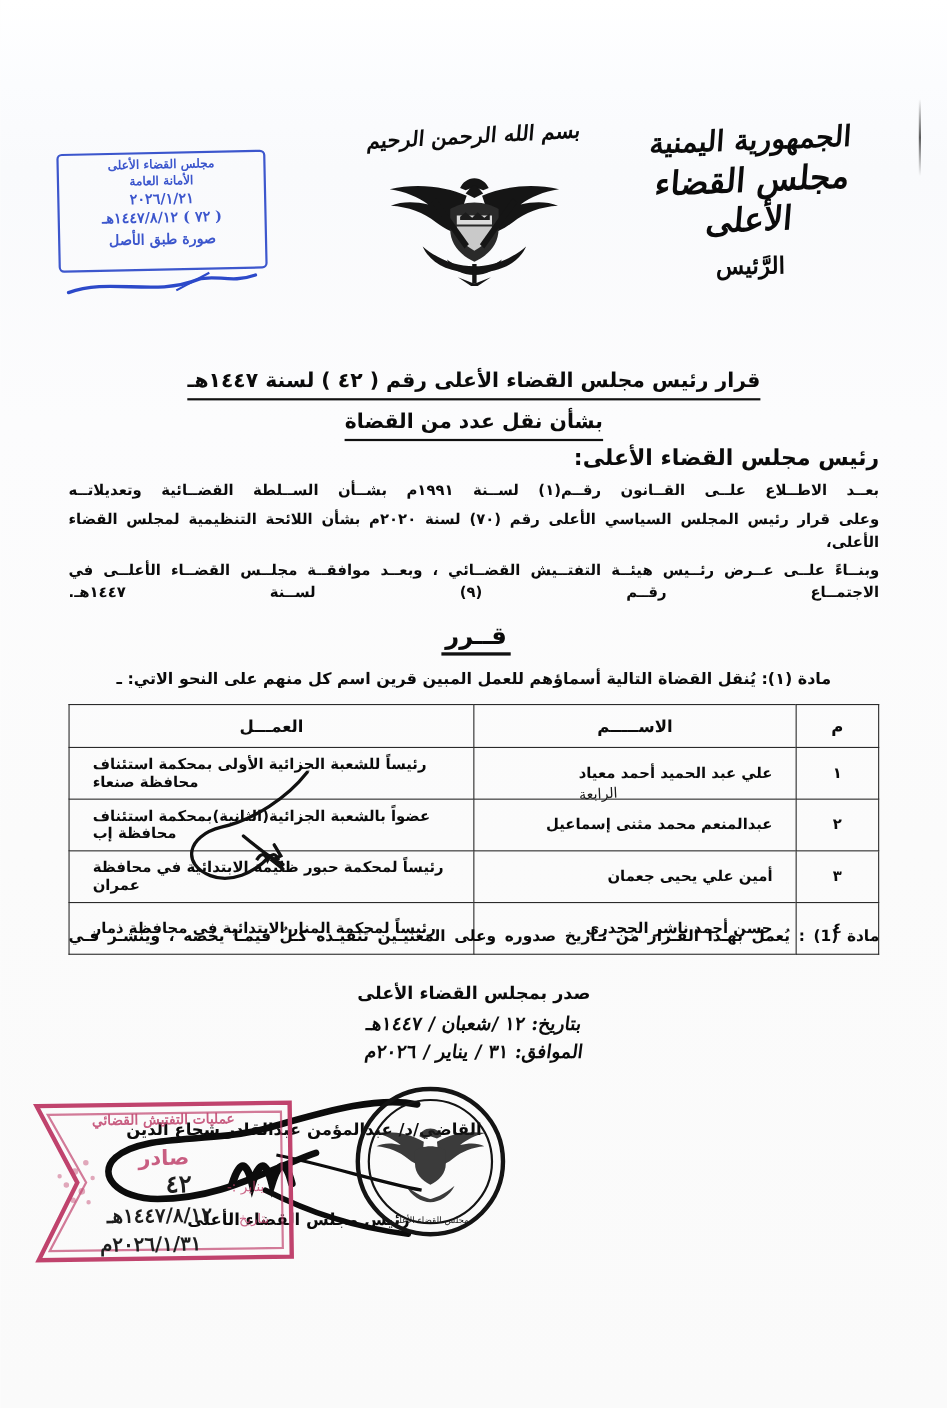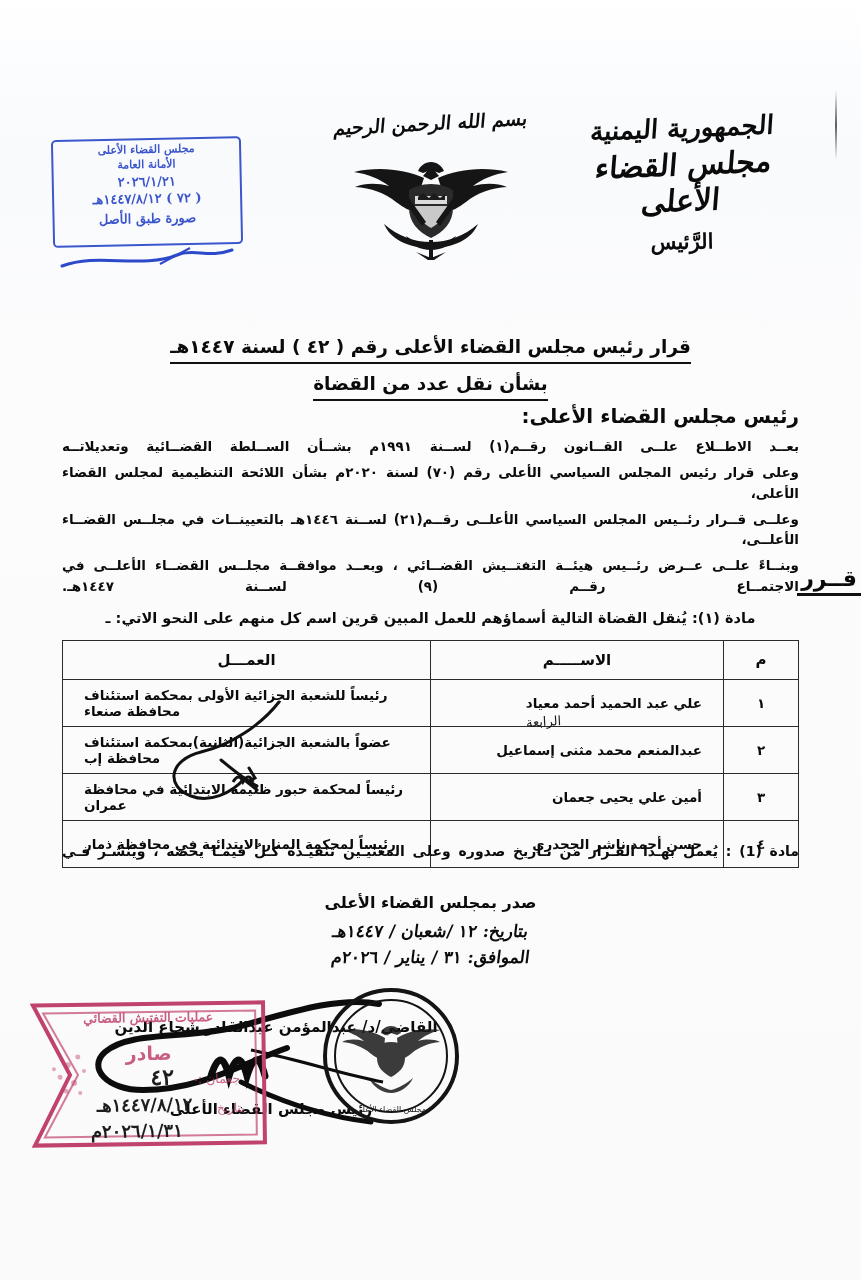--- a/index.html
+++ b/index.html
@@ -147,20 +147,21 @@
     font-weight: 700;
     text-align: justify;
     text-align-last: justify;
     letter-spacing: 0.2px;
     line-height: 1.5;
   }
 
   .qarrar {
     position: absolute;
     top: 566px; left: 4px; right: 0;
+    text-align: center;
     font-size: 22px;
     font-weight: 700;
     letter-spacing: 7px;
     border: none;
   }
   .qarrar span {
     display: inline-block;
     border-bottom: 3px solid #111;
     padding: 0 4px 2px 4px;
   }
@@ -393,21 +394,20 @@
   <div class="decree-title">
     <div class="t1">قرار رئيس مجلس القضاء الأعلى رقم ( ٤٢ ) لسنة ١٤٤٧هـ</div><br>
     <div class="t2">بشأن نقل عدد من القضاة</div>
   </div>
 
   <div class="addressee">رئيس مجلس القضاء الأعلى:</div>
 
   <div class="body-lines">
     <p>بعــد الاطــلاع علــى القــانون رقــم(١) لســنة ١٩٩١م بشــأن الســلطة القضــائية وتعديلاتــه</p>
     <p>وعلى قرار رئيس المجلس السياسي الأعلى رقم (٧٠) لسنة ٢٠٢٠م بشأن اللائحة التنظيمية لمجلس القضاء الأعلى،</p>
-    <p>وعلــى قــرار رئــيس المجلس السياسي الأعلــى رقــم(٢١) لســنة ١٤٤٦هـ بالتعيينــات في مجلــس القضــاء الأعلــى،</p>
     <p>وبنــاءً علــى عــرض رئــيس هيئــة التفتــيش القضــائي ، وبعــد موافقــة مجلــس القضــاء الأعلــى في الاجتمــاع رقــم (٩) لســنة ١٤٤٧هـ.</p>
   </div>
 
   <div class="qarrar">
     <span>قــرر</span>
   </div>
 
   <div class="article1">مادة (١): يُنقل القضاة التالية أسماؤهم للعمل المبين قرين اسم كل منهم على النحو الاتي: ـ</div>
 
   <div class="tbl-wrap">
@@ -503,19 +503,19 @@
         <circle cx="32" cy="78" r="2.5"></circle>
           <circle cx="46" cy="84" r="3"></circle>
         <circle cx="56" cy="72" r="2"></circle>
           <circle cx="38" cy="92" r="2.5"></circle>
         <circle cx="26" cy="70" r="2"></circle>
           <circle cx="52" cy="94" r="2"></circle>
       </g>
     </svg>
     <div class="rs-title">عمليات التفتيش القضائي</div>
     <div class="rs-sadir">صادر</div>
-    <div class="rs-num-label">جعمان :-</div>
+    <div class="rs-num-label">يناير :-</div>
     <div class="rs-num-val">٤٢</div>
     <div class="rs-date-label">بتاريخ</div>
     <div class="rs-date-val">١٤٤٧/٨/١٢هـ</div>
     <div class="rs-date-val2">٢٠٢٦/١/٣١م</div>
   </div>
 </div>
 
 </body></html>

